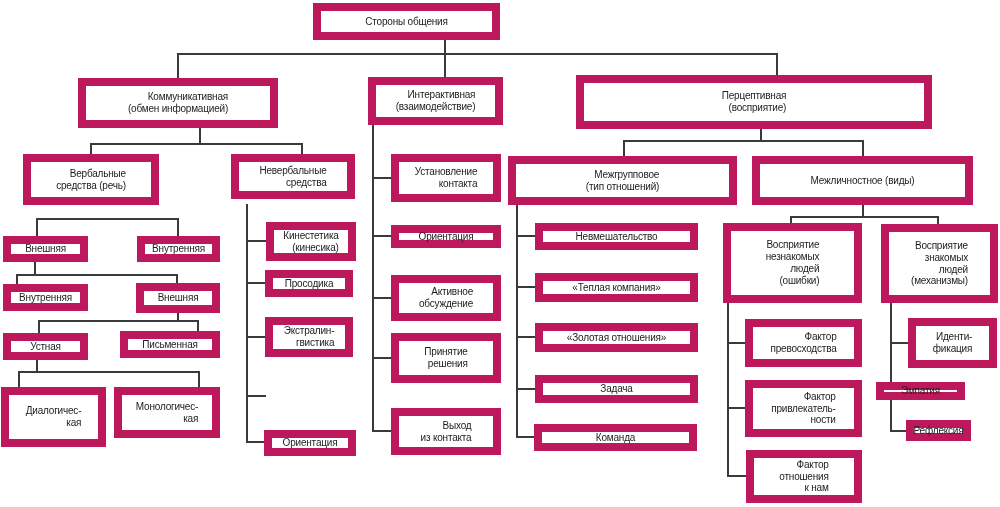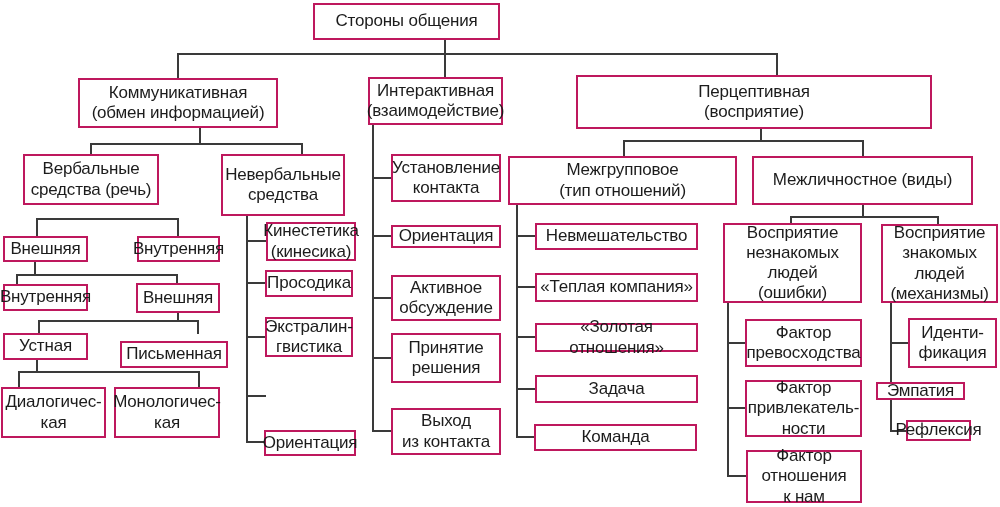--- a/index.html
+++ b/index.html
@@ -2,24 +2,24 @@
 <html><head>
 <meta charset="utf-8">
 <style>
   html,body{margin:0;padding:0;background:#ffffff;}
   .stage{
     position:relative;width:1000px;height:507px;background:#ffffff;overflow:hidden;
     font-family:"Liberation Sans",sans-serif;color:#1c1c1c;
   }
   .node{
     position:absolute;box-sizing:border-box;background:#ffffff;
-    border:2px solid #be185d;
+    border:8px solid #be185d;
     display:flex;align-items:center;justify-content:center;
-    text-align:center;white-space:pre-line;
-    font-size:17px;line-height:1.18;letter-spacing:-0.2px;
+    text-align:right;white-space:pre-line;
+    font-size:10px;line-height:1.18;letter-spacing:-0.2px;
     z-index:2;
   }
   .ln{position:absolute;background:#3a3a3a;z-index:1;display:block;}
 </style>
 </head>
 <body>
 
 <div class="stage">
 
   <i class="ln" style="left:444px;top:38px;width:2px;height:17px"></i>
@@ -97,30 +97,30 @@
 
   <div class="node" style="left:78px;top:78px;width:200px;height:50px">Коммуникативная
 (обмен информацией)</div>
   <div class="node" style="left:368px;top:77px;width:135px;height:48px">Интерактивная
 (взаимодействие)</div>
   <div class="node" style="left:576px;top:75px;width:356px;height:54px">Перцептивная
 (восприятие)</div>
 
   <div class="node" style="left:23px;top:154px;width:136px;height:51px">Вербальные
 средства (речь)</div>
-  <div class="node" style="left:221px;top:154px;width:124px;height:62px">Невербальные
+  <div class="node" style="left:231px;top:154px;width:124px;height:45px">Невербальные
 средства</div>
 
   <div class="node" style="left:3px;top:236px;width:85px;height:26px">Внешняя</div>
   <div class="node" style="left:137px;top:236px;width:83px;height:26px">Внутренняя</div>
   <div class="node" style="left:3px;top:284px;width:85px;height:27px">Внутренняя</div>
   <div class="node" style="left:136px;top:283px;width:84px;height:30px">Внешняя</div>
   <div class="node" style="left:3px;top:333px;width:85px;height:27px">Устная</div>
-  <div class="node" style="left:120px;top:341px;width:108px;height:27px">Письменная</div>
-  <div class="node" style="left:1px;top:387px;width:105px;height:51px">Диалогичес-
+  <div class="node" style="left:120px;top:331px;width:100px;height:27px">Письменная</div>
+  <div class="node" style="left:1px;top:387px;width:105px;height:60px">Диалогичес-
 кая</div>
   <div class="node" style="left:114px;top:387px;width:106px;height:51px">Монологичес-
 кая</div>
 
   <div class="node" style="left:266px;top:222px;width:90px;height:39px">Кинестетика
 (кинесика)</div>
   <div class="node" style="left:265px;top:270px;width:88px;height:27px">Просодика</div>
   <div class="node" style="left:265px;top:317px;width:88px;height:40px">Экстралин-
 гвистика</div>
   <div class="node" style="left:264px;top:430px;width:92px;height:26px">Ориентация</div>

